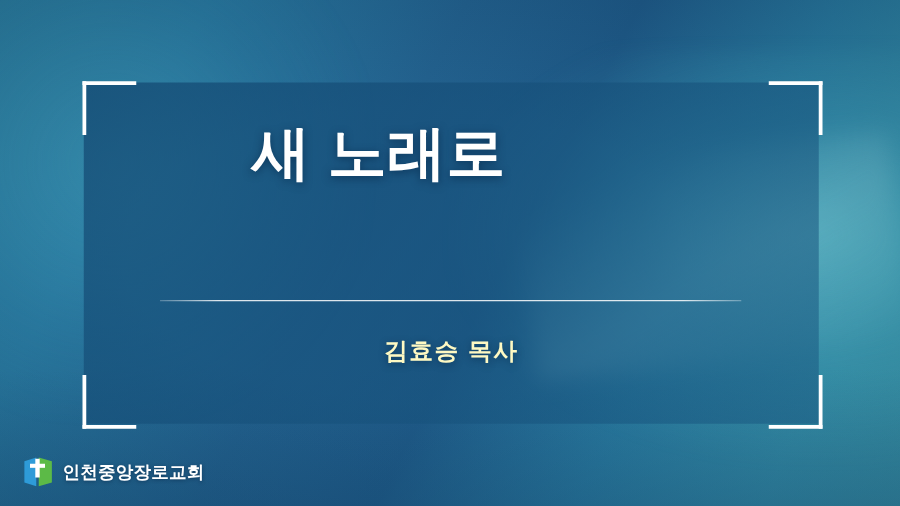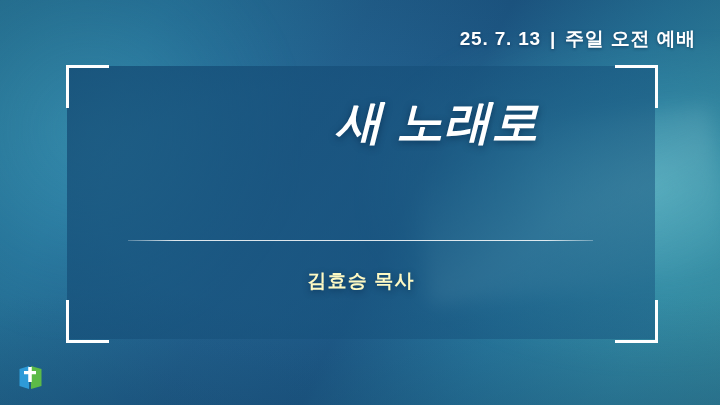--- a/index.html
+++ b/index.html
@@ -127,23 +127,22 @@
     padding: 0 9px;
     font-weight: bold;
   }
 
   
   .title-block {
     position: absolute;
     left: 67px;
     top: 92px;
     width: 472px;
-    text-align: right;
+    text-align: center;
     color: #ffffff;
-    font-style: italic;
   }
   .title-line {
     font-size: 47px;
     font-weight: bold;
     line-height: 1.28;
     letter-spacing: 0.5px;
     text-shadow: 0 2px 7px rgba(0,30,60,0.55);
     white-space: nowrap;
   }
 
@@ -211,36 +210,34 @@
   <div class="bg-vignette"></div>
   <div class="bg-bottom-shade"></div>
 
   <div class="inner-panel"></div>
 
   <div class="bracket tl"></div>
   <div class="bracket tr"></div>
   <div class="bracket bl"></div>
   <div class="bracket br"></div>
 
-  <div class="header-line">
-    <span>25. 7. 13</span><span class="sep">|</span><span>주일 오전 예배</span>
-  </div>
 
   <div class="title-block">
     <div class="title-line">새 노래로</div>
   </div>
 
   <div class="divider"></div>
 
   <div class="speaker">김효승 목사</div>
 
   <div class="footer">
     <span>
       <svg class="logo-mark" viewBox="0 0 50 54" xmlns="http://www.w3.org/2000/svg" aria-hidden="true">
         <path d="M3 10 L22 4 L22 50 L3 44 Z" fill="#2e9bd8"></path>
         <path d="M47 10 L26 4 L26 50 L47 44 Z" fill="#5cba47"></path>
         <rect x="20.5" y="6" width="7" height="30" fill="#ffffff"></rect>
         <rect x="12" y="14" width="24" height="6.5" fill="#ffffff"></rect>
       </svg>
     </span>
+    <span class="logo-text">인천중앙장로교회</span>
   </div>
 
 </div>
 
 </body></html>

